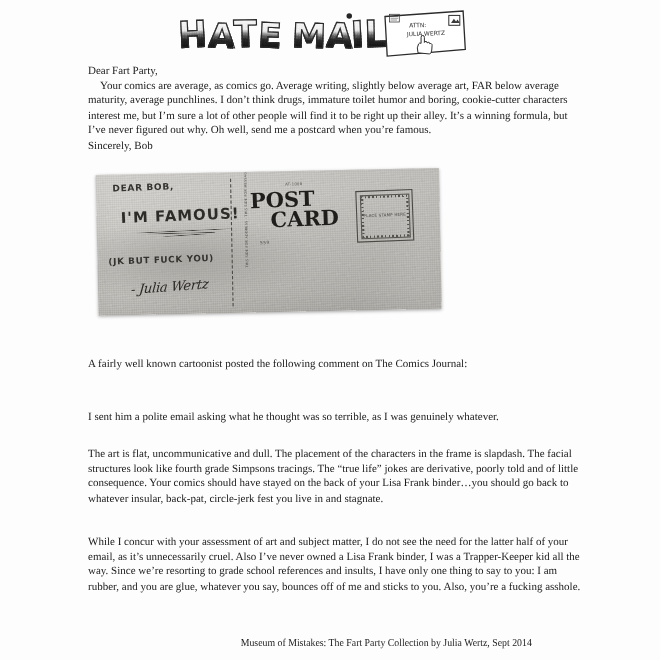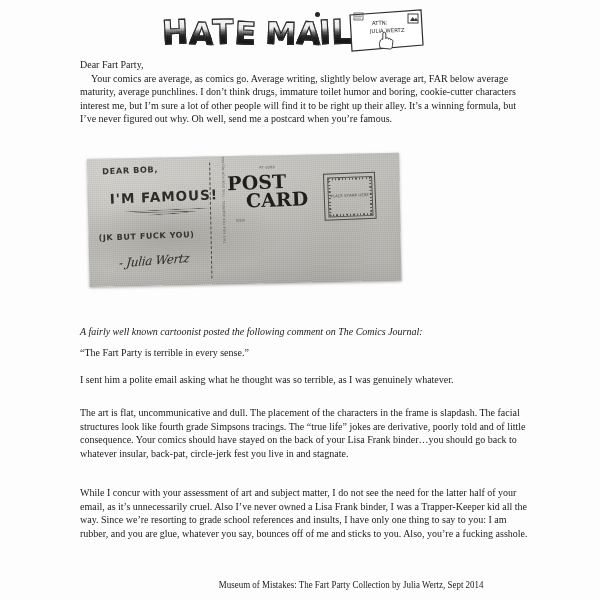--- a/index.html
+++ b/index.html
@@ -104,21 +104,21 @@
     left: 80px;
     width: 448px;
     font-size: 10px;
     line-height: 13.6px;
     text-align: left;
   }
   .letter-block p { margin: 0; }
   .indent { text-indent: 11px; }
 
   #block-hatemail-letter { top: 58px; }
-  #block-tcj           { top: 325px; font-style: italic; }
+  #block-tcj           { top: 325px; }
   #block-quote         { top: 346px; }
   #block-email-intro   { top: 373px; }
   #block-email-body    { top: 406px; }
   #block-reply         { top: 486px; }
 
   
   .postcard-wrap {
     position: absolute;
     left: 87px;
     top: 159px;
@@ -379,20 +379,21 @@
                    q0.3 -1.1 1.5 -0.9 q1.2 0.2 1.1 1.4 q0.5 -0.9 1.5 -0.6 q1 0.3 0.9 1.4
                    q0.5 -0.6 1.3 -0.2 q0.8 0.4 0.7 1.6 l-0.3 4.2 q-0.2 2.6 -1.8 3.6 z"></path>
         </g>
       </svg>
     </div>
   </div>
 
   <div class="letter-block" id="block-hatemail-letter">
     <p>Dear Fart Party,</p>
     <p class="indent">Your comics are average, as comics go. Average writing, slightly below average art, FAR below average maturity, average punchlines. I don’t think drugs, immature toilet humor and boring, cookie-cutter characters interest me, but I’m sure a lot of other people will find it to be right up their alley. It’s a winning formula, but I’ve never figured out why. Oh well, send me a postcard when you’re famous.</p>
+    <p>Sincerely, Bob</p>
   </div>
 
   <div class="postcard-wrap">
     <div class="postcard">
       <div class="pc-shade"></div>
 
       <div class="hand pc-dearbob">DEAR BOB,</div>
       <div class="hand pc-famous">I'M FAMOUS!</div>
       <div class="pc-underline">
           <i></i>
@@ -421,23 +422,20 @@
           <div class="label">PLACE STAMP HERE</div>
         </div>
       </div>
     </div>
   </div>
 
   <div class="letter-block" id="block-tcj">
     <p>A fairly well known cartoonist posted the following comment on The Comics Journal:</p>
   </div>
 
-  <div class="letter-block" id="block-quote">
-    <p>“The Fart Party is terrible in every sense.”</p>
-  </div>
 
   <div class="letter-block" id="block-email-intro">
     <p>I sent him a polite email asking what he thought was so terrible, as I was genuinely whatever.</p>
   </div>
 
   <div class="letter-block" id="block-email-body">
     <p>The art is flat, uncommunicative and dull. The placement of the characters in the frame is slapdash. The facial structures look like fourth grade Simpsons tracings. The “true life” jokes are derivative, poorly told and of little consequence. Your comics should have stayed on the back of your Lisa Frank binder…you should go back to whatever insular, back-pat, circle-jerk fest you live in and stagnate.</p>
   </div>
 
   <div class="letter-block" id="block-reply">

